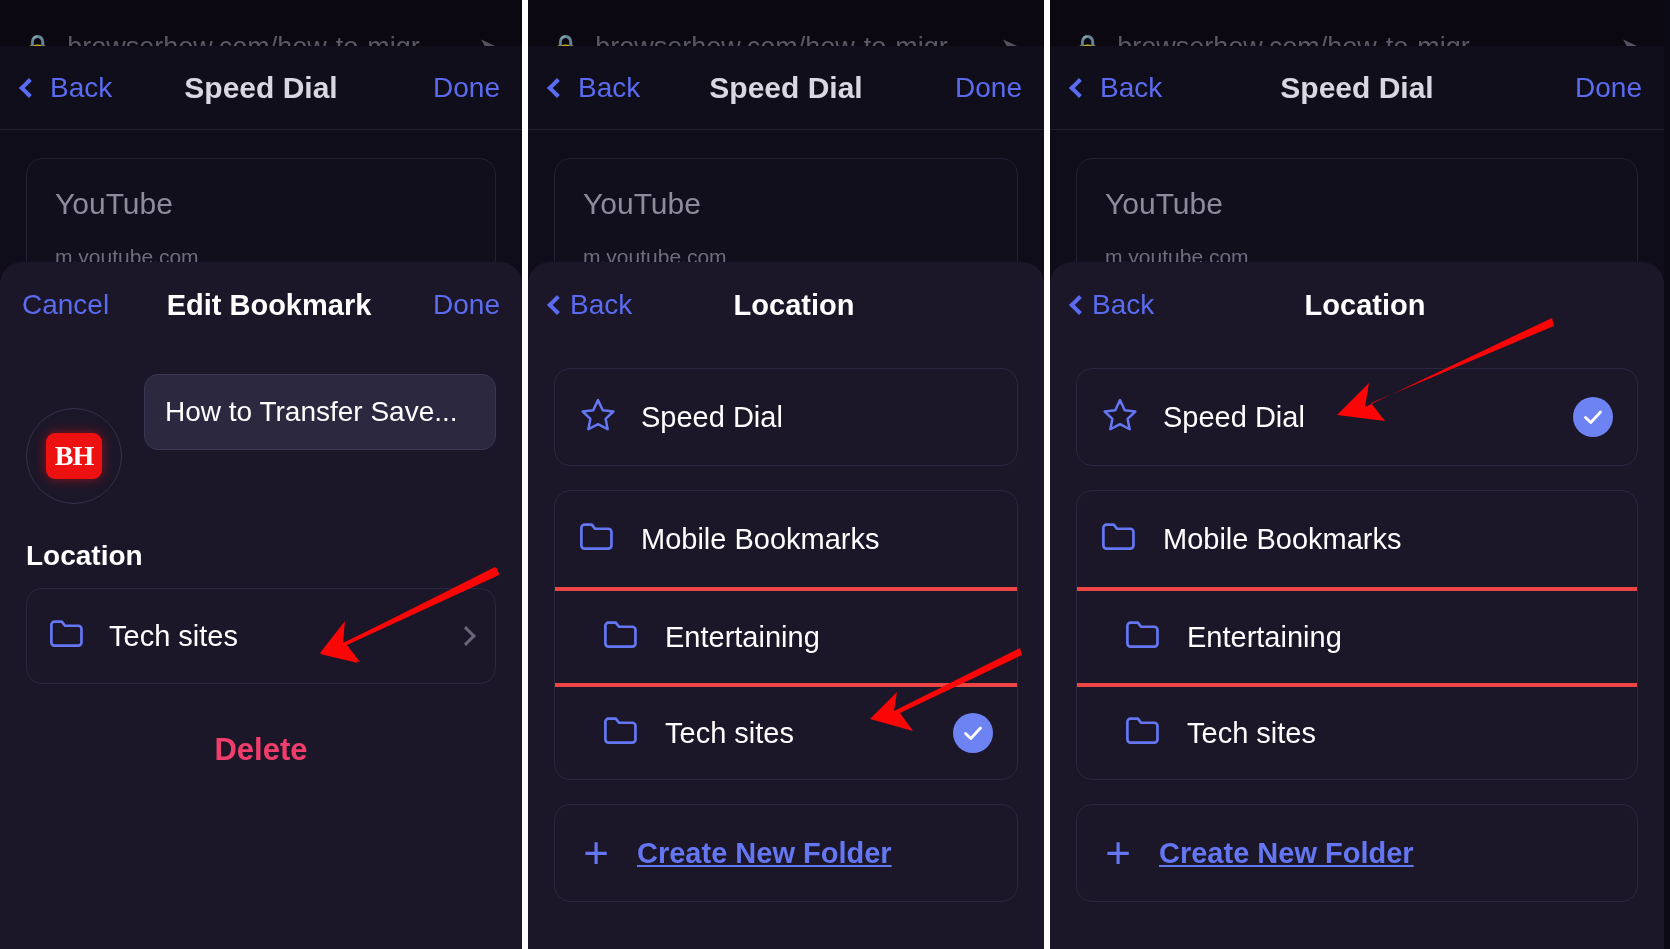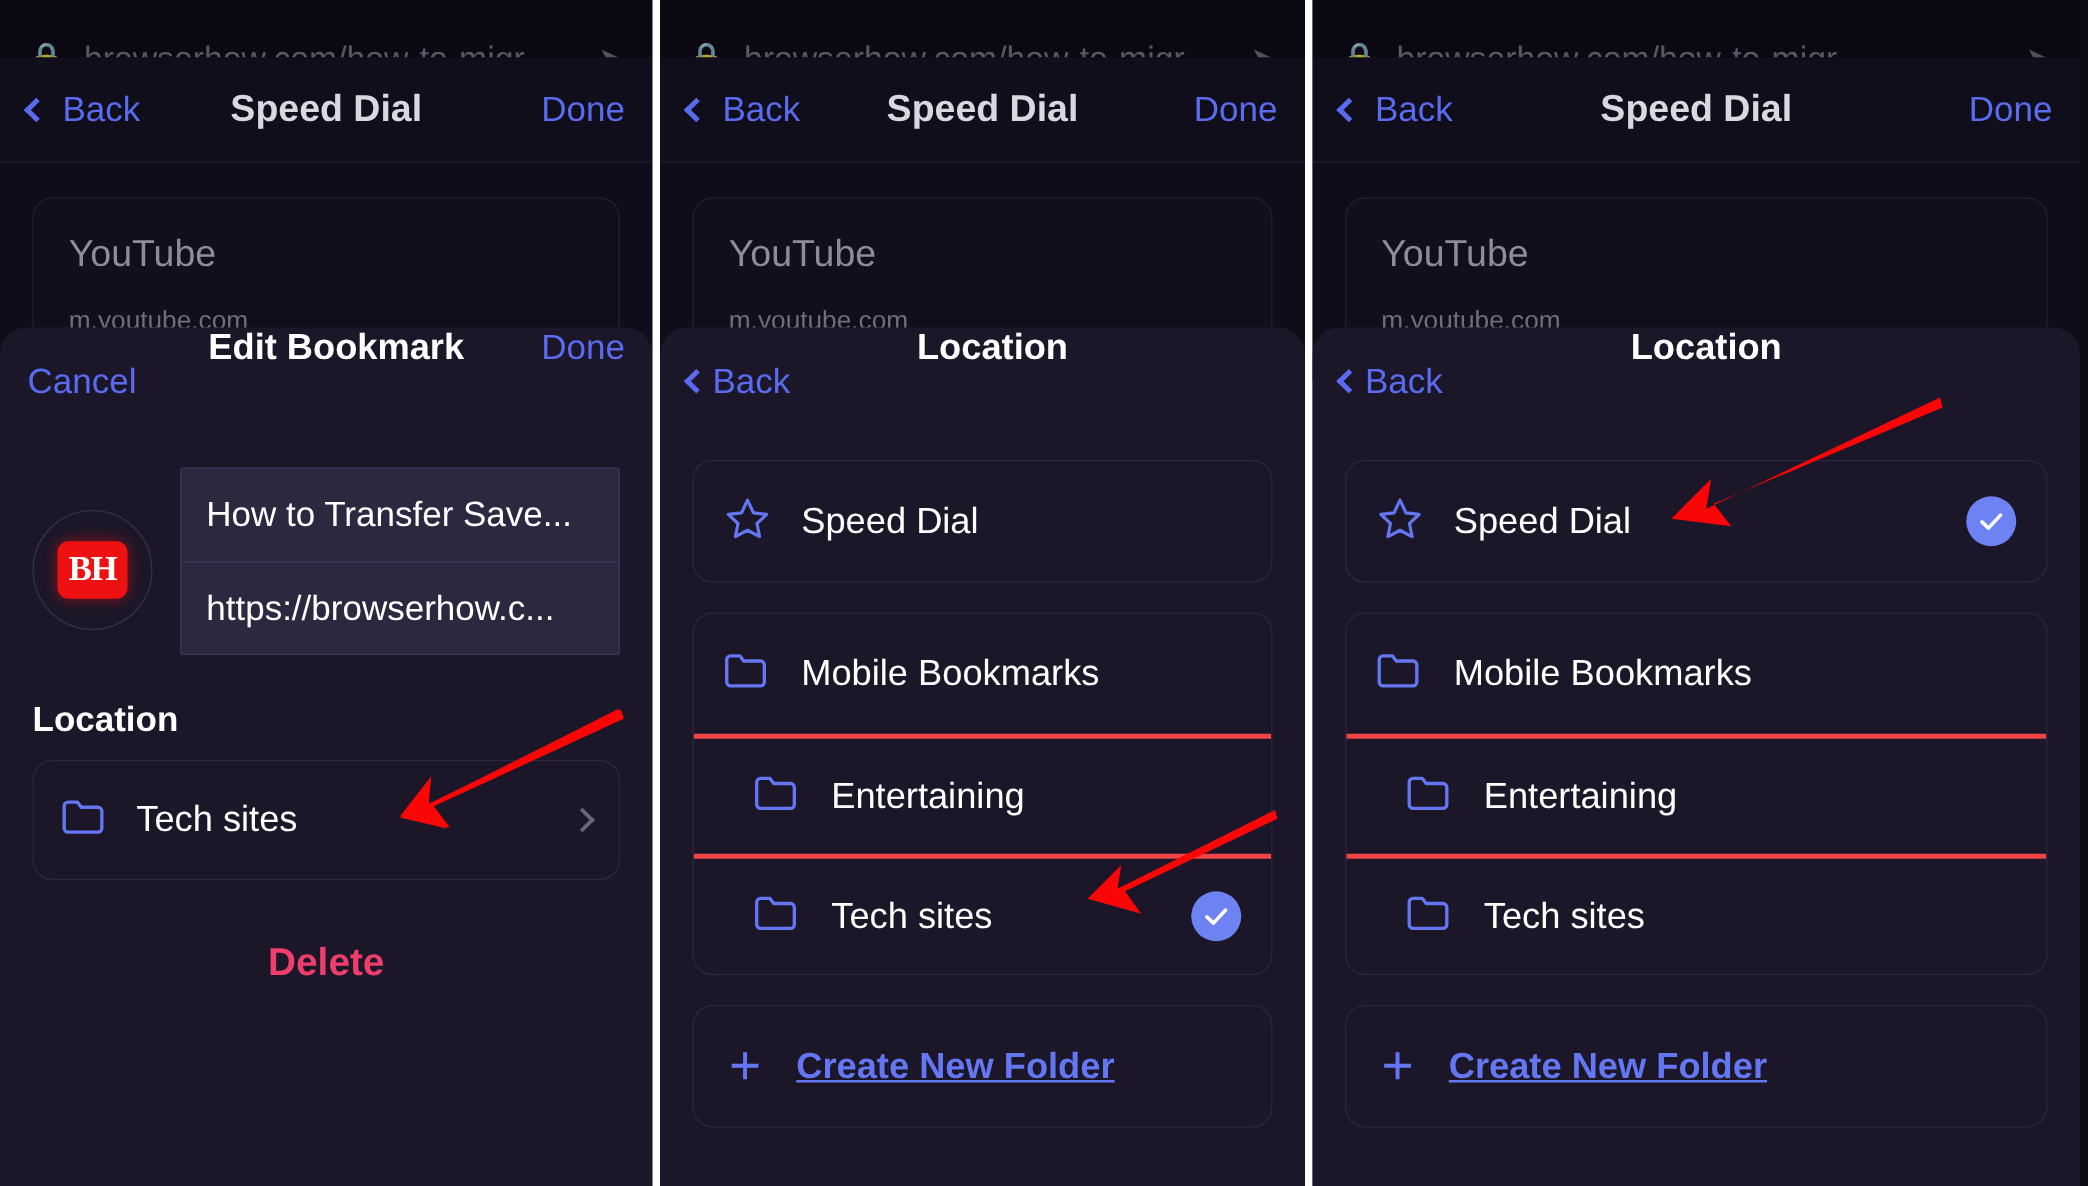--- a/index.html
+++ b/index.html
@@ -138,20 +138,21 @@
     left: 0; right: 0; bottom: 0;
     top: 262px;
     background: #1b1729;
     border-top-left-radius: 22px;
     border-top-right-radius: 22px;
   }
 
   .sheet-bar {
     height: 86px;
     display: flex;
+    align-items: center;
     padding: 0 22px;
     position: relative;
   }
   .sheet-bar .title {
     position: absolute;
     left: 0; right: 0;
     text-align: center;
     color: #ffffff;
     font-size: 29px;
     font-weight: bold;
@@ -189,21 +190,21 @@
     font-family: "Liberation Serif", serif;
     font-weight: bold;
     font-size: 28px;
     letter-spacing: -1px;
     box-shadow: 0 0 12px rgba(238,17,17,.55);
   }
   .fields {
     flex: 1;
     background: #2c2840;
     border: 1px solid #3b3653;
-    border-radius: 2px;
+    border-radius: 14px;
     overflow: hidden;
   }
   .field {
     height: 74px;
     display: flex;
     align-items: center;
     padding: 0 20px;
     color: #ffffff;
     font-size: 28px;
     white-space: nowrap;
@@ -346,21 +347,20 @@
           <span class="nav-link">Done</span>
         </div>
       </div>
 
       <div class="edit-row">
         <div class="favicon-wrap">
           <div class="favicon">BH</div>
         </div>
         <div class="fields">
           <div class="field">How to Transfer Save...</div>
-          <div class="field">https://browserhow.c...</div>
         </div>
       </div>
 
       <div class="section-label">Location</div>
 
       <div class="loc-card">
         <span class="folder-icon">
           <svg width="38" height="32" viewBox="0 0 24 20" fill="none" stroke="#6476f2" stroke-width="1.7">
             <path d="M1.5 4.2a2 2 0 0 1 2-2h4.6l2 2.6h8.4a2 2 0 0 1 2 2v8.6a2 2 0 0 1-2 2H3.5a2 2 0 0 1-2-2z" stroke-linejoin="round"></path>
           </svg>

